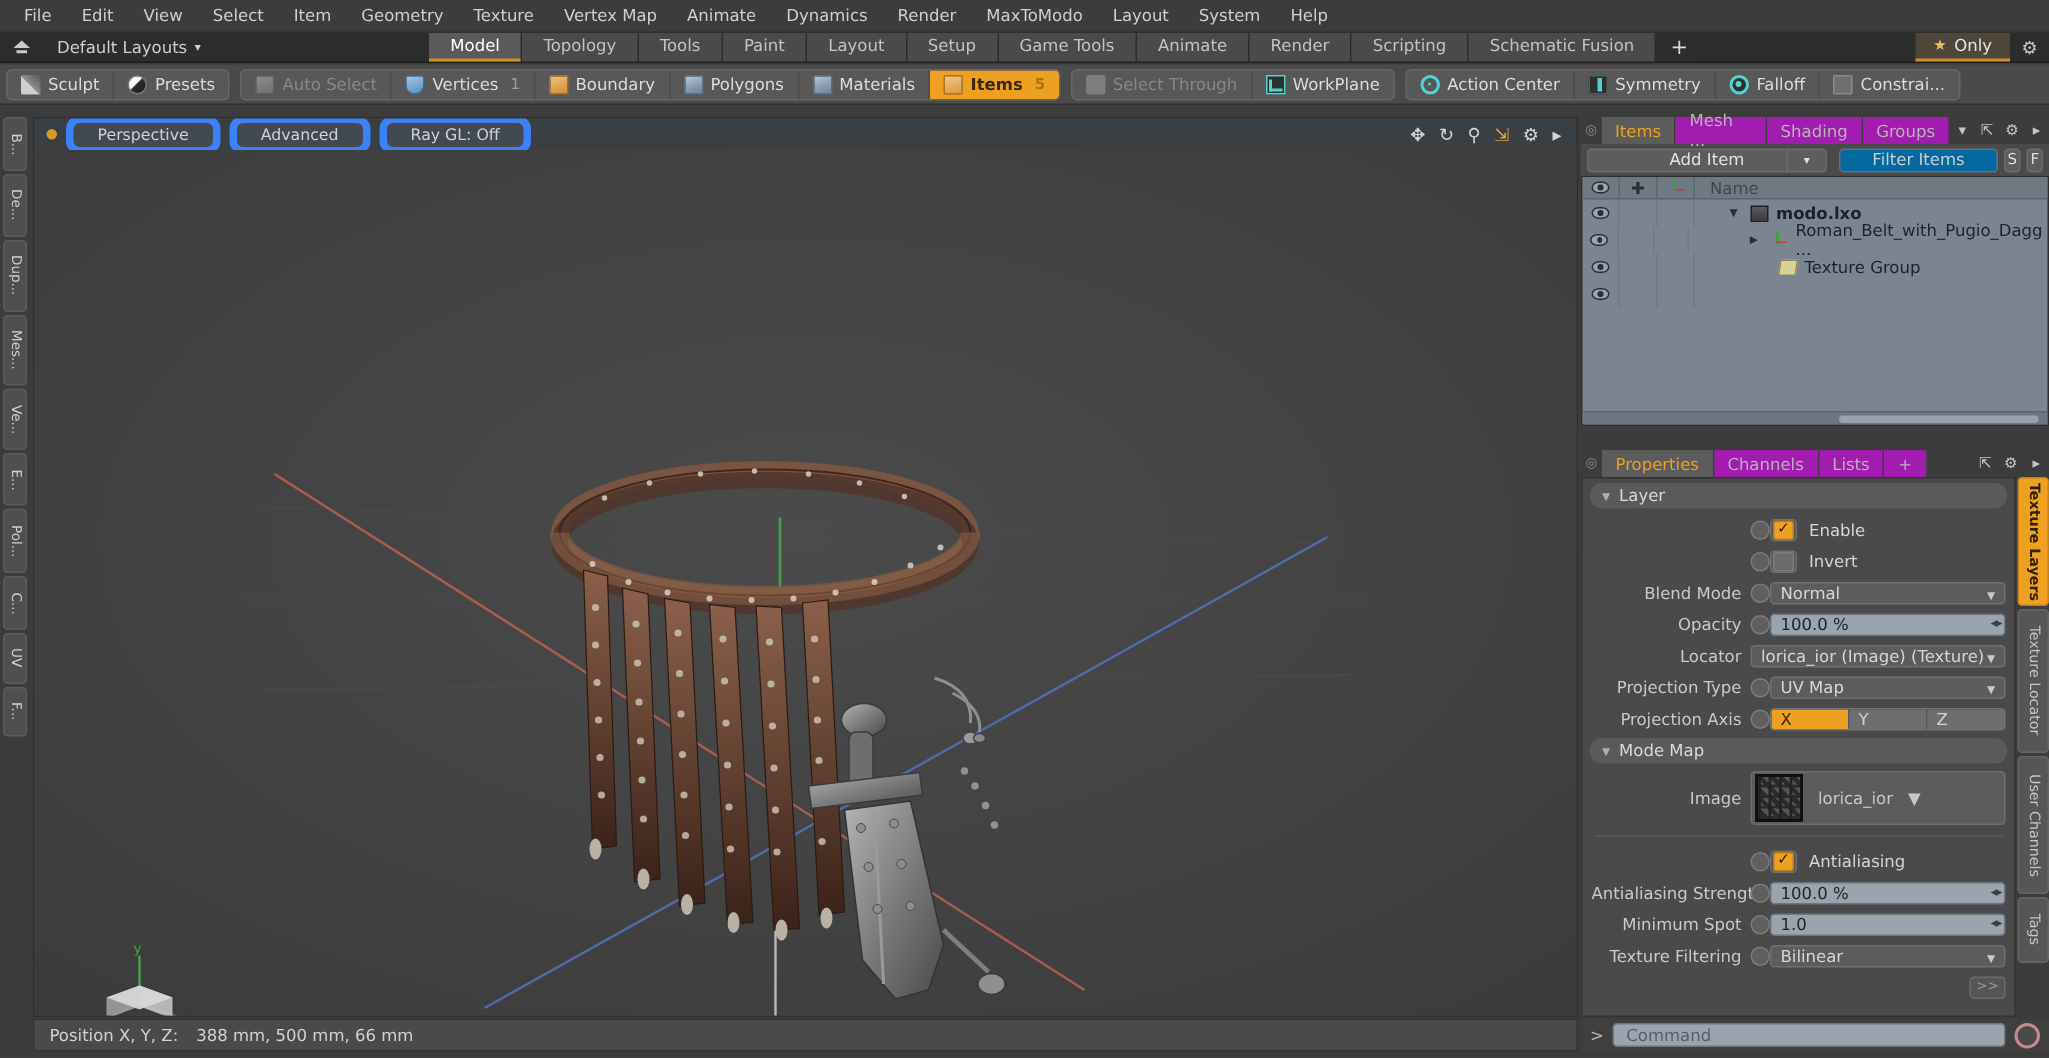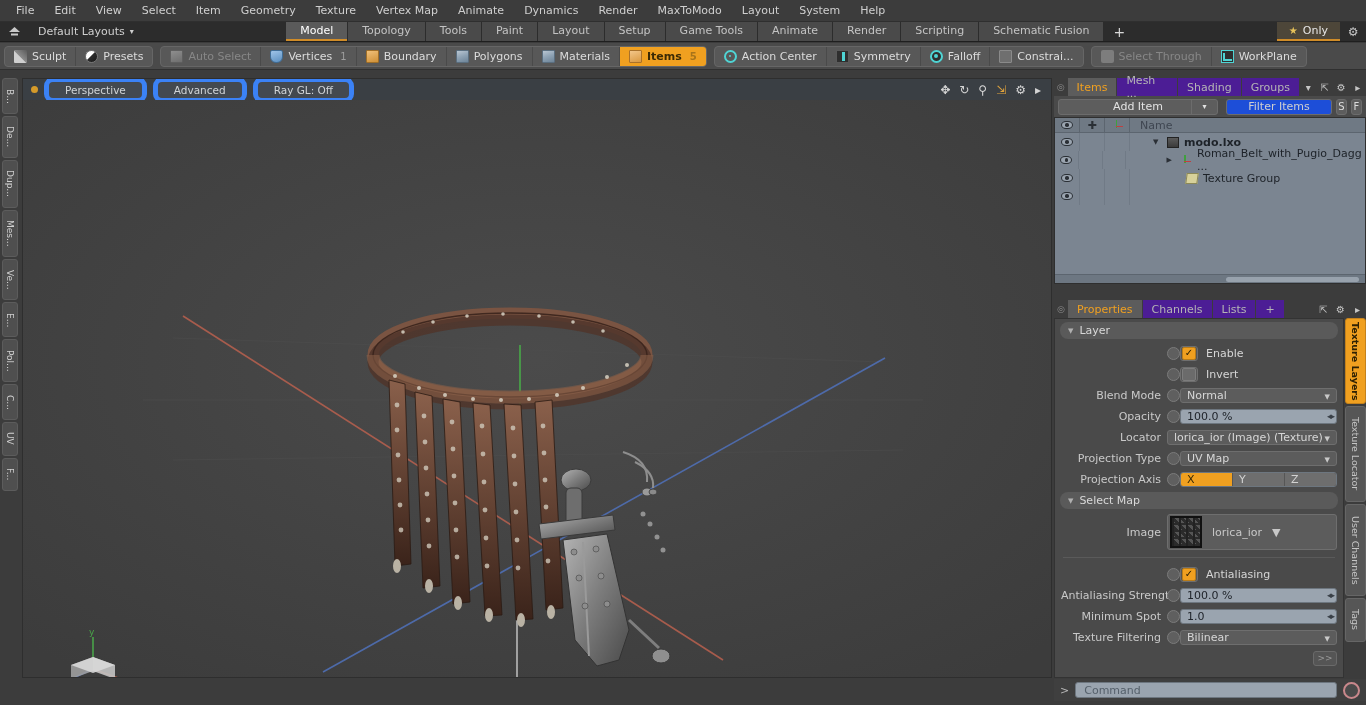--- a/index.html
+++ b/index.html
@@ -142,41 +142,41 @@
 
   
   .rightcol { position:absolute; left:1054px; top:78px; width:312px; height:600px; }
 
   .panel-tabs {
     display:flex; align-items:stretch; height:18px; background:#3c3c3c;
   }
   .pt-dot{ width:14px; display:flex;align-items:center;justify-content:center;color:#8a8a8a;font-size:9px;}
   .ptab {
     padding:0 9px; display:flex;align-items:center; font-size:11px; color:#b5b5b5;
-    background:#4c1d95; border-right:1px solid #3c3c3c;
+    background:#a21caf; border-right:1px solid #3c3c3c;
   }
   .ptab.active { background:#5c5c5c; color:#f0a020; }
   .pt-spacer{flex:1 1 auto;}
   .pt-ic { width:17px; display:flex;align-items:center;justify-content:center;color:#c6c6c6;font-size:10px;}
 
   .toolrow {
     display:flex; align-items:center; gap:4px; height:21px;
     background:#4a4a4a; padding:0 4px;
   }
   .additem {
     flex:0 0 160px; height:16px; background:#5d5d5d; border:1px solid #6c6c6c; border-radius:3px;
     display:flex; align-items:center; justify-content:center; font-size:11px; color:#e2e2e2; position:relative;
   }
   .additem .dd {
     position:absolute; right:0; top:-1px; bottom:-1px; width:26px;
     border-left:1px solid #6c6c6c; display:flex;align-items:center;justify-content:center;font-size:8px;
   }
   .ti-spacer{flex:1 1 auto;}
   .filteritems {
-    flex:0 0 106px; height:16px; background:#1d4ed8; border:1px solid #6c6c6c; border-radius:3px;
+    flex:0 0 106px; height:16px; background:#0369a1; border:1px solid #6c6c6c; border-radius:3px;
     display:flex; align-items:center; justify-content:center; font-size:11px; color:#cfcfcf;
   }
   .sqbtn {
     width:15px;height:16px; background:#5d5d5d;border:1px solid #6c6c6c;border-radius:3px;
     display:flex;align-items:center;justify-content:center;font-size:10px;color:#dcdcdc;
   }
 
   .itemlist {
     background:#7b8591; height:167px; border:1px solid #2f2f2f; position:relative; overflow:hidden;
   }
@@ -397,46 +397,46 @@
         <span>Materials</span>
       </div>
       <div class="tbtn sel">
         <span class="ico cube or"></span>
         <span>Items</span>
         <span class="num">5</span>
       </div>
     </div>
 
     <div class="grp">
-      <div class="tbtn">
-        <span class="ico target"></span>
-        <span>Action Center</span>
-      </div>
-      <div class="tbtn">
-        <span class="ico sym"></span>
-        <span>Symmetry</span>
-      </div>
-      <div class="tbtn">
-        <span class="ico falloff"></span>
-        <span>Falloff</span>
-      </div>
-      <div class="tbtn">
-        <span class="ico constr"></span>
-        <span>Constrai...</span>
-      </div>
-    </div>
-
-    <div class="grp">
       <div class="tbtn disabled">
         <span class="ico selthru"></span>
         <span>Select Through</span>
       </div>
       <div class="tbtn">
         <span class="ico workplane"></span>
         <span>WorkPlane</span>
+      </div>
+    </div>
+
+    <div class="grp">
+      <div class="tbtn">
+        <span class="ico target"></span>
+        <span>Action Center</span>
+      </div>
+      <div class="tbtn">
+        <span class="ico sym"></span>
+        <span>Symmetry</span>
+      </div>
+      <div class="tbtn">
+        <span class="ico falloff"></span>
+        <span>Falloff</span>
+      </div>
+      <div class="tbtn">
+        <span class="ico constr"></span>
+        <span>Constrai...</span>
       </div>
     </div>
   </div>
 
   <div class="lefttabs">
     <div class="vtab">B...</div>
     <div class="vtab">De...</div>
     <div class="vtab">Dup...</div>
     <div class="vtab">Mes...</div>
     <div class="vtab">Ve...</div>
@@ -829,21 +829,21 @@
             <span class="seg">
               <div class="on">X</div>
               <div>Y</div>
               <div>Z</div>
             </span>
           </div>
         </div>
 
         <div class="section">
           <span class="tri2">▼</span>
-          <span>Select Map</span>
+          <span>Mode Map</span>
         </div>
 
         <div class="imgrow">
           <div class="plabel">Image</div>
           <div class="imgbox">
             <span class="thumb"></span>
             <span>lorica_ior</span>
             <span class="caretd" style="top:6px;">▼</span>
           </div>
         </div>
@@ -903,20 +903,24 @@
       <div class="righttabs">
         <div class="rtab r1">Texture Layers</div>
         <div class="rtab r2">Texture Locator</div>
         <div class="rtab r3">User Channels</div>
         <div class="rtab r4">Tags</div>
       </div>
 
     </div>
   </div>
 
+  <div class="statusbar">
+    <span>Position X, Y, Z:</span>
+    <span>388 mm, 500 mm, 66 mm</span>
+  </div>
 
   <div class="cmdbar">
     <span class="cmd-gt">&gt;</span>
     <div class="cmd-input">
       <span>Command</span>
     </div>
     <div class="cmd-rec"></div>
   </div>
 
 </div>

